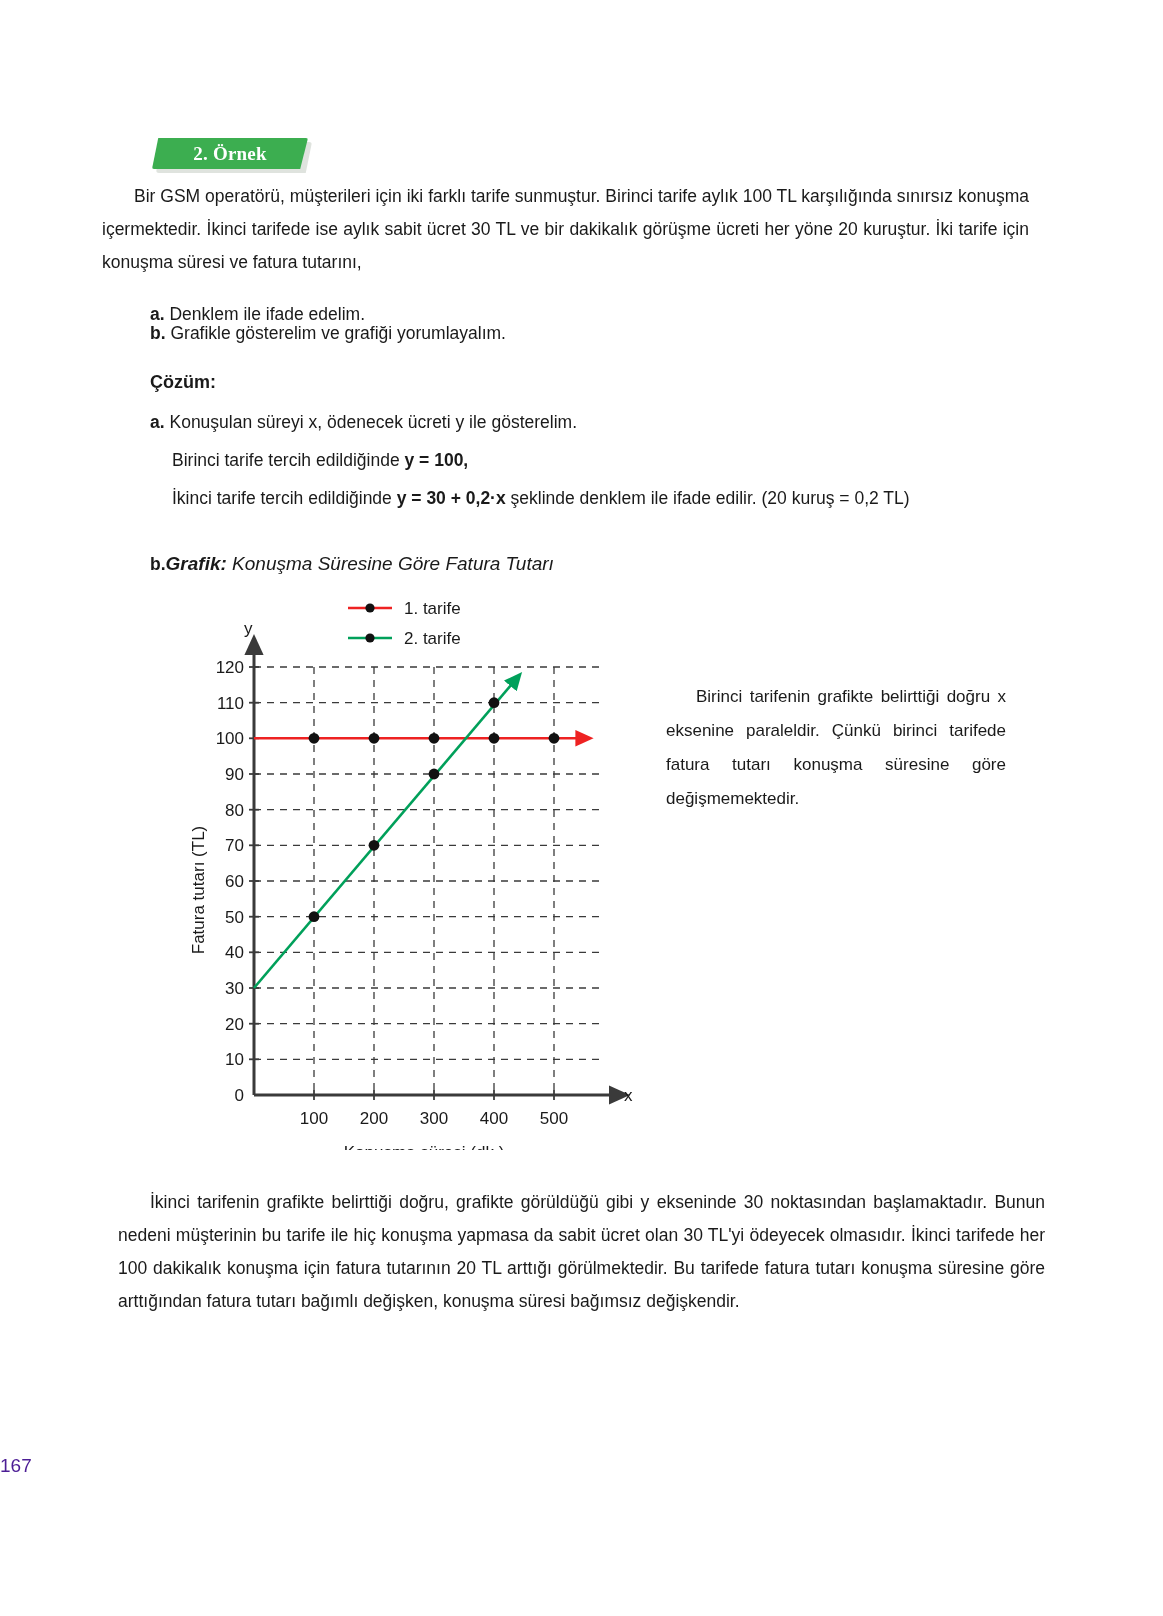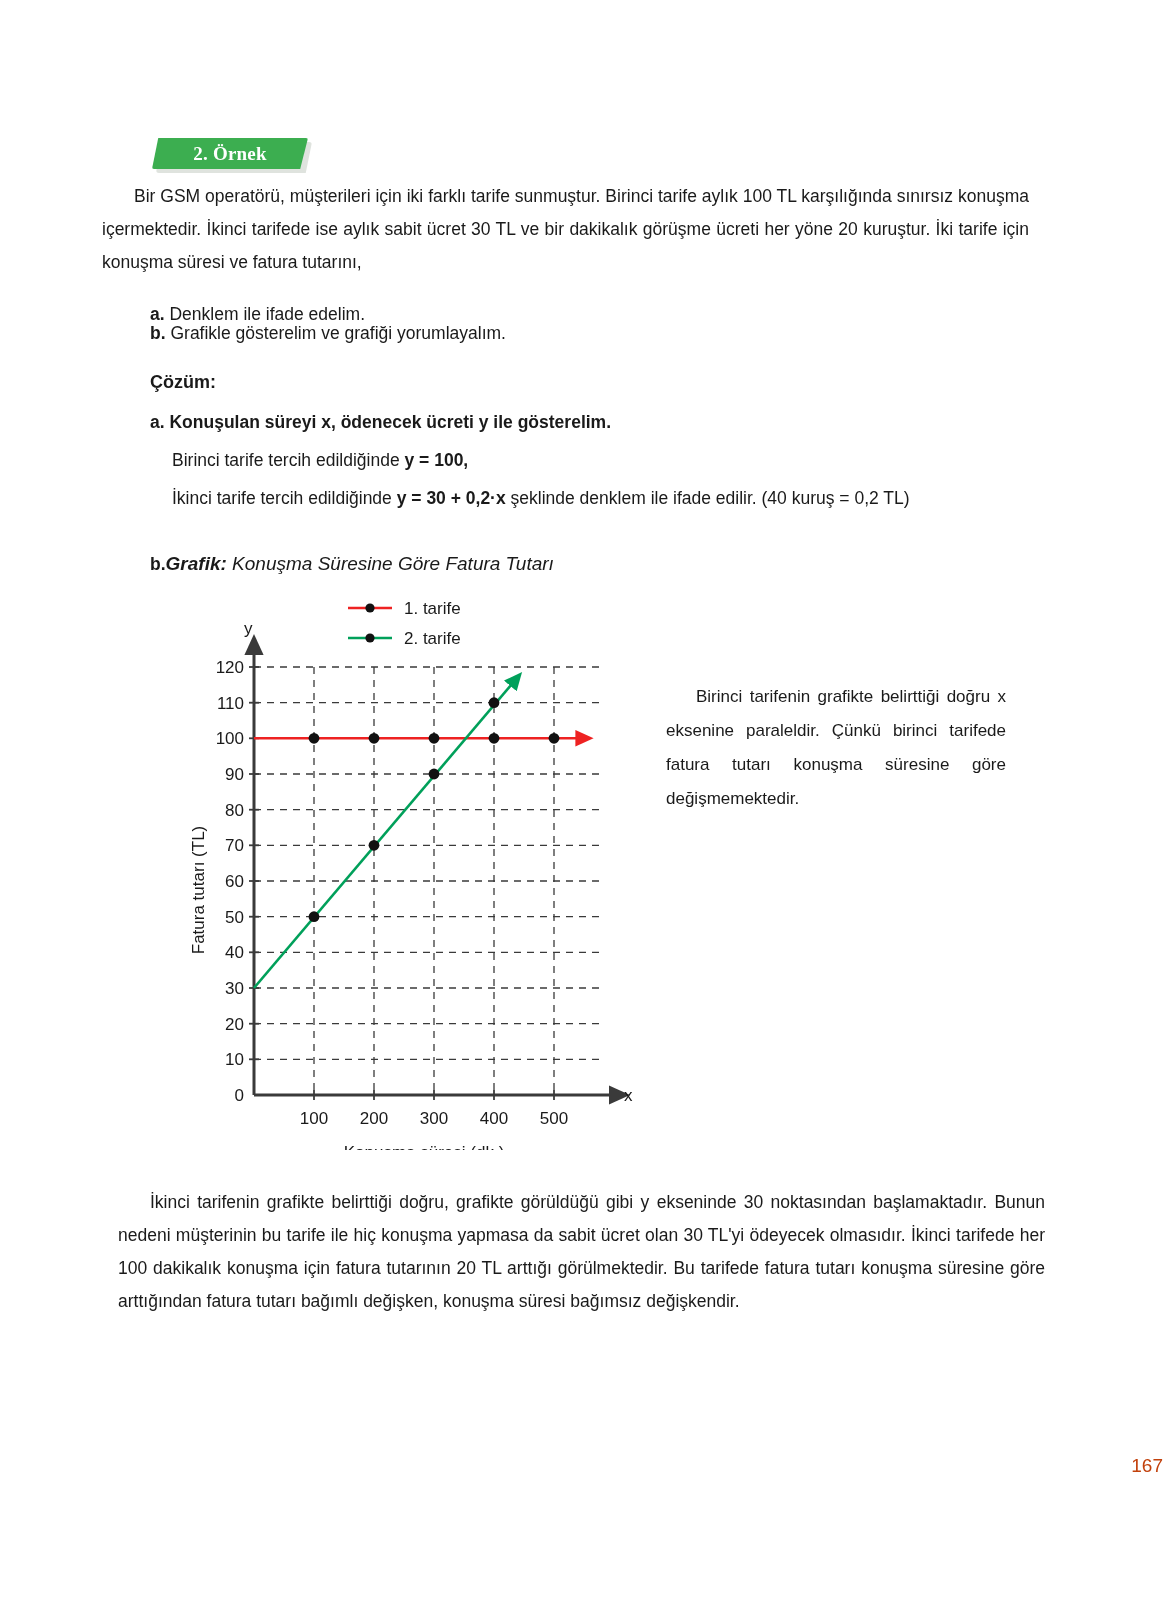--- a/index.html
+++ b/index.html
@@ -92,21 +92,20 @@
     top: 372px;
     font-size: 18px;
     font-weight: bold;
   }
 
   .sol-a {
     position: absolute;
     left: 150px;
     top: 412px;
     font-size: 17.5px;
-    font-weight: bold;
   }
   .sol-line2 {
     position: absolute;
     left: 172px;
     top: 450px;
     font-size: 17.5px;
   }
   .sol-line3 {
     position: absolute;
     left: 172px;
@@ -156,23 +155,23 @@
     width: 927px;
     text-indent: 32px;
   }
 
   
   .page-number {
     position: absolute;
     left: 0;
     top: 1455px;
     width: 1163px;
-    text-align: right;
+    text-align: left;
     font-size: 19px;
-    color: #c2410c;
+    color: #4c1d95;
   }
 </style>
 </head>
 <body>
 
 <div class="page">
 
   <div class="banner-wrap">
     <div class="banner-shadow"></div>
     <div class="banner">
@@ -193,21 +192,21 @@
 
   <div class="cozum">Çözüm:</div>
   <div class="sol-a">
     <b>a.</b>
     <span>Konuşulan süreyi x, ödenecek ücreti y ile gösterelim.</span>
   </div>
   <div class="sol-line2">
     <span>Birinci tarife tercih edildiğinde </span><span class="bold">y = 100,</span>
   </div>
   <div class="sol-line3">
-    <span>İkinci tarife tercih edildiğinde </span><span class="bold">y = 30 + 0,2·x</span><span> şeklinde denklem ile ifade edilir. (40 kuruş = 0,2 TL)</span>
+    <span>İkinci tarife tercih edildiğinde </span><span class="bold">y = 30 + 0,2·x</span><span> şeklinde denklem ile ifade edilir. (20 kuruş = 0,2 TL)</span>
   </div>
 
   <div class="graph-title">
     <span class="gt-b">b.</span><span class="gt-grafik">Grafik:</span><span class="gt-rest"> Konuşma Süresine Göre Fatura Tutarı</span>
   </div>
 
   <div class="chart">
     <svg width="470" height="560" viewBox="0 0 470 560" xmlns="http://www.w3.org/2000/svg">
       <defs>
         <marker id="arrowRed" markerWidth="9" markerHeight="9" refX="1" refY="3.2" orient="auto">

